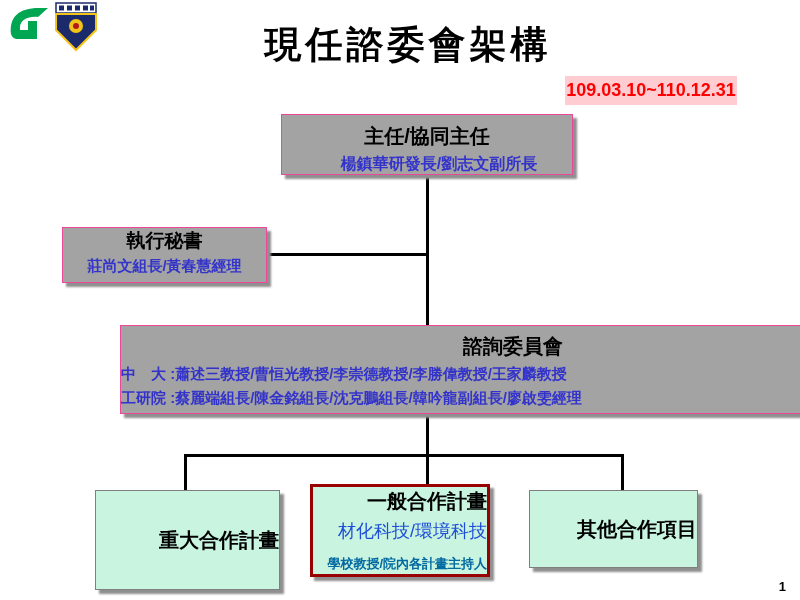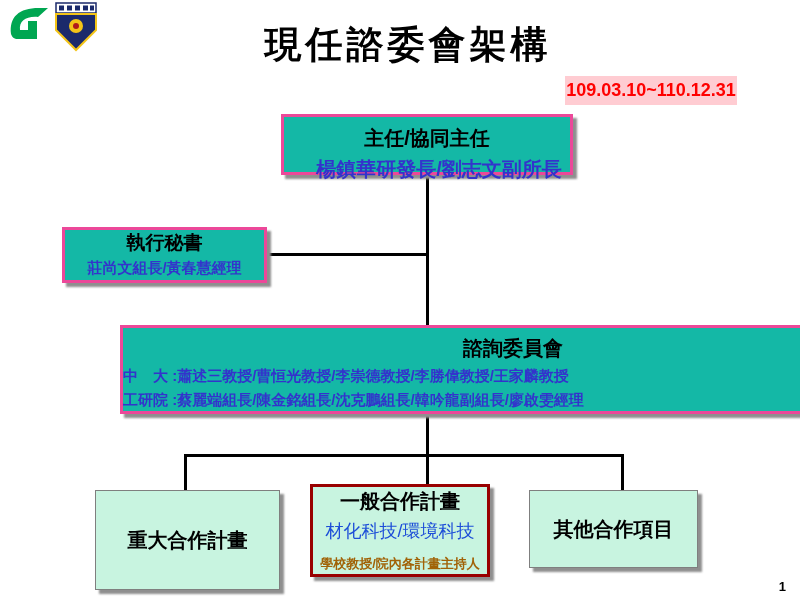--- a/index.html
+++ b/index.html
@@ -11,42 +11,42 @@
     position:absolute;left:0;top:12px;width:100%;margin:8px;
     text-align:center;font-size:37px;font-weight:bold;color:#000;
     letter-spacing:4px;
   }
   .date-badge{
     position:absolute;left:565px;top:76px;width:172px;height:29px;
     background:#FFCCD2;color:#FF0000;font-weight:bold;font-size:18px;
     display:flex;align-items:center;justify-content:center;
   }
   .node{
-    position:absolute;background:#14b8a6;border:3px solid #ec4899;
+    position:absolute;background:#a3a3a3;border:1px solid #ec4899;
     box-shadow:4px 4px 2px #8f8f8f;text-align:center;box-sizing:border-box;
   }
   .node .t{font-weight:bold;color:#000;}
   .node .s{font-weight:bold;color:#3333CC;}
   .director{left:281px;top:114px;width:292px;height:61px;padding-top:8px;}
   .director .t{font-size:20px;}
-  .director .s{font-size:20px;margin-top:4px;padding-left:24px;}
+  .director .s{font-size:16px;margin-top:4px;padding-left:24px;}
   .secretary{left:62px;top:227px;width:205px;height:56px;padding-top:0;}
   .secretary .t{font-size:19px;}
   .secretary .s{font-size:15px;margin-top:3px;text-align:center;}
   .committee{left:120px;top:325px;width:786px;height:89px;padding-top:7px;}
   .committee .t{font-size:20px;}
   .committee .s{font-size:15px;text-align:left;margin-top:5px;white-space:pre;}
   .program{
     position:absolute;background:#C8F4E0;border:1px solid #7f7f7f;
-    box-shadow:4px 4px 2px #8f8f8f;text-align:center;box-sizing:border-box;
+    box-shadow:4px 4px 2px #8f8f8f;text-align:right;box-sizing:border-box;
     display:flex;flex-direction:column;justify-content:center;
   }
   .program .t{font-weight:bold;color:#000;font-size:20px;}
   .program .sub{font-weight:normal;color:#1d4ed8;font-size:18px;margin-top:4px;}
-  .program .note{font-weight:bold;color:#a16207;font-size:13px;margin-top:12px;}
+  .program .note{font-weight:bold;color:#0369a1;font-size:13px;margin-top:12px;}
   .program-1{left:95px;top:490px;width:185px;height:100px;}
   .program-2{left:310px;top:484px;width:180px;height:93px;border:3px solid #990000;}
   .program-3{left:529px;top:490px;width:169px;height:78px;}
   .line{position:absolute;background:#000;}
   .line-v-top{left:426px;top:175px;width:3px;height:150px;}
   .line-h-secretary{left:267px;top:253px;width:160px;height:3px;}
   .line-v-mid{left:426px;top:414px;width:3px;height:70px;}
   .line-h-branch{left:184px;top:454px;width:440px;height:3px;}
   .line-v-left{left:184px;top:454px;width:3px;height:36px;}
   .line-v-right{left:621px;top:454px;width:3px;height:36px;}

